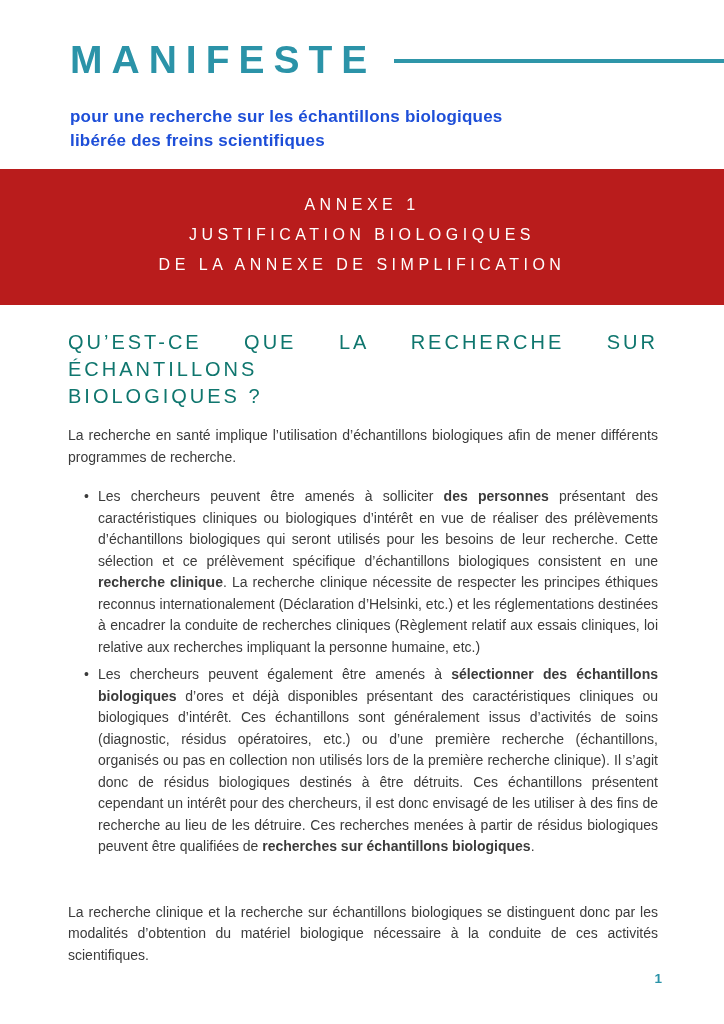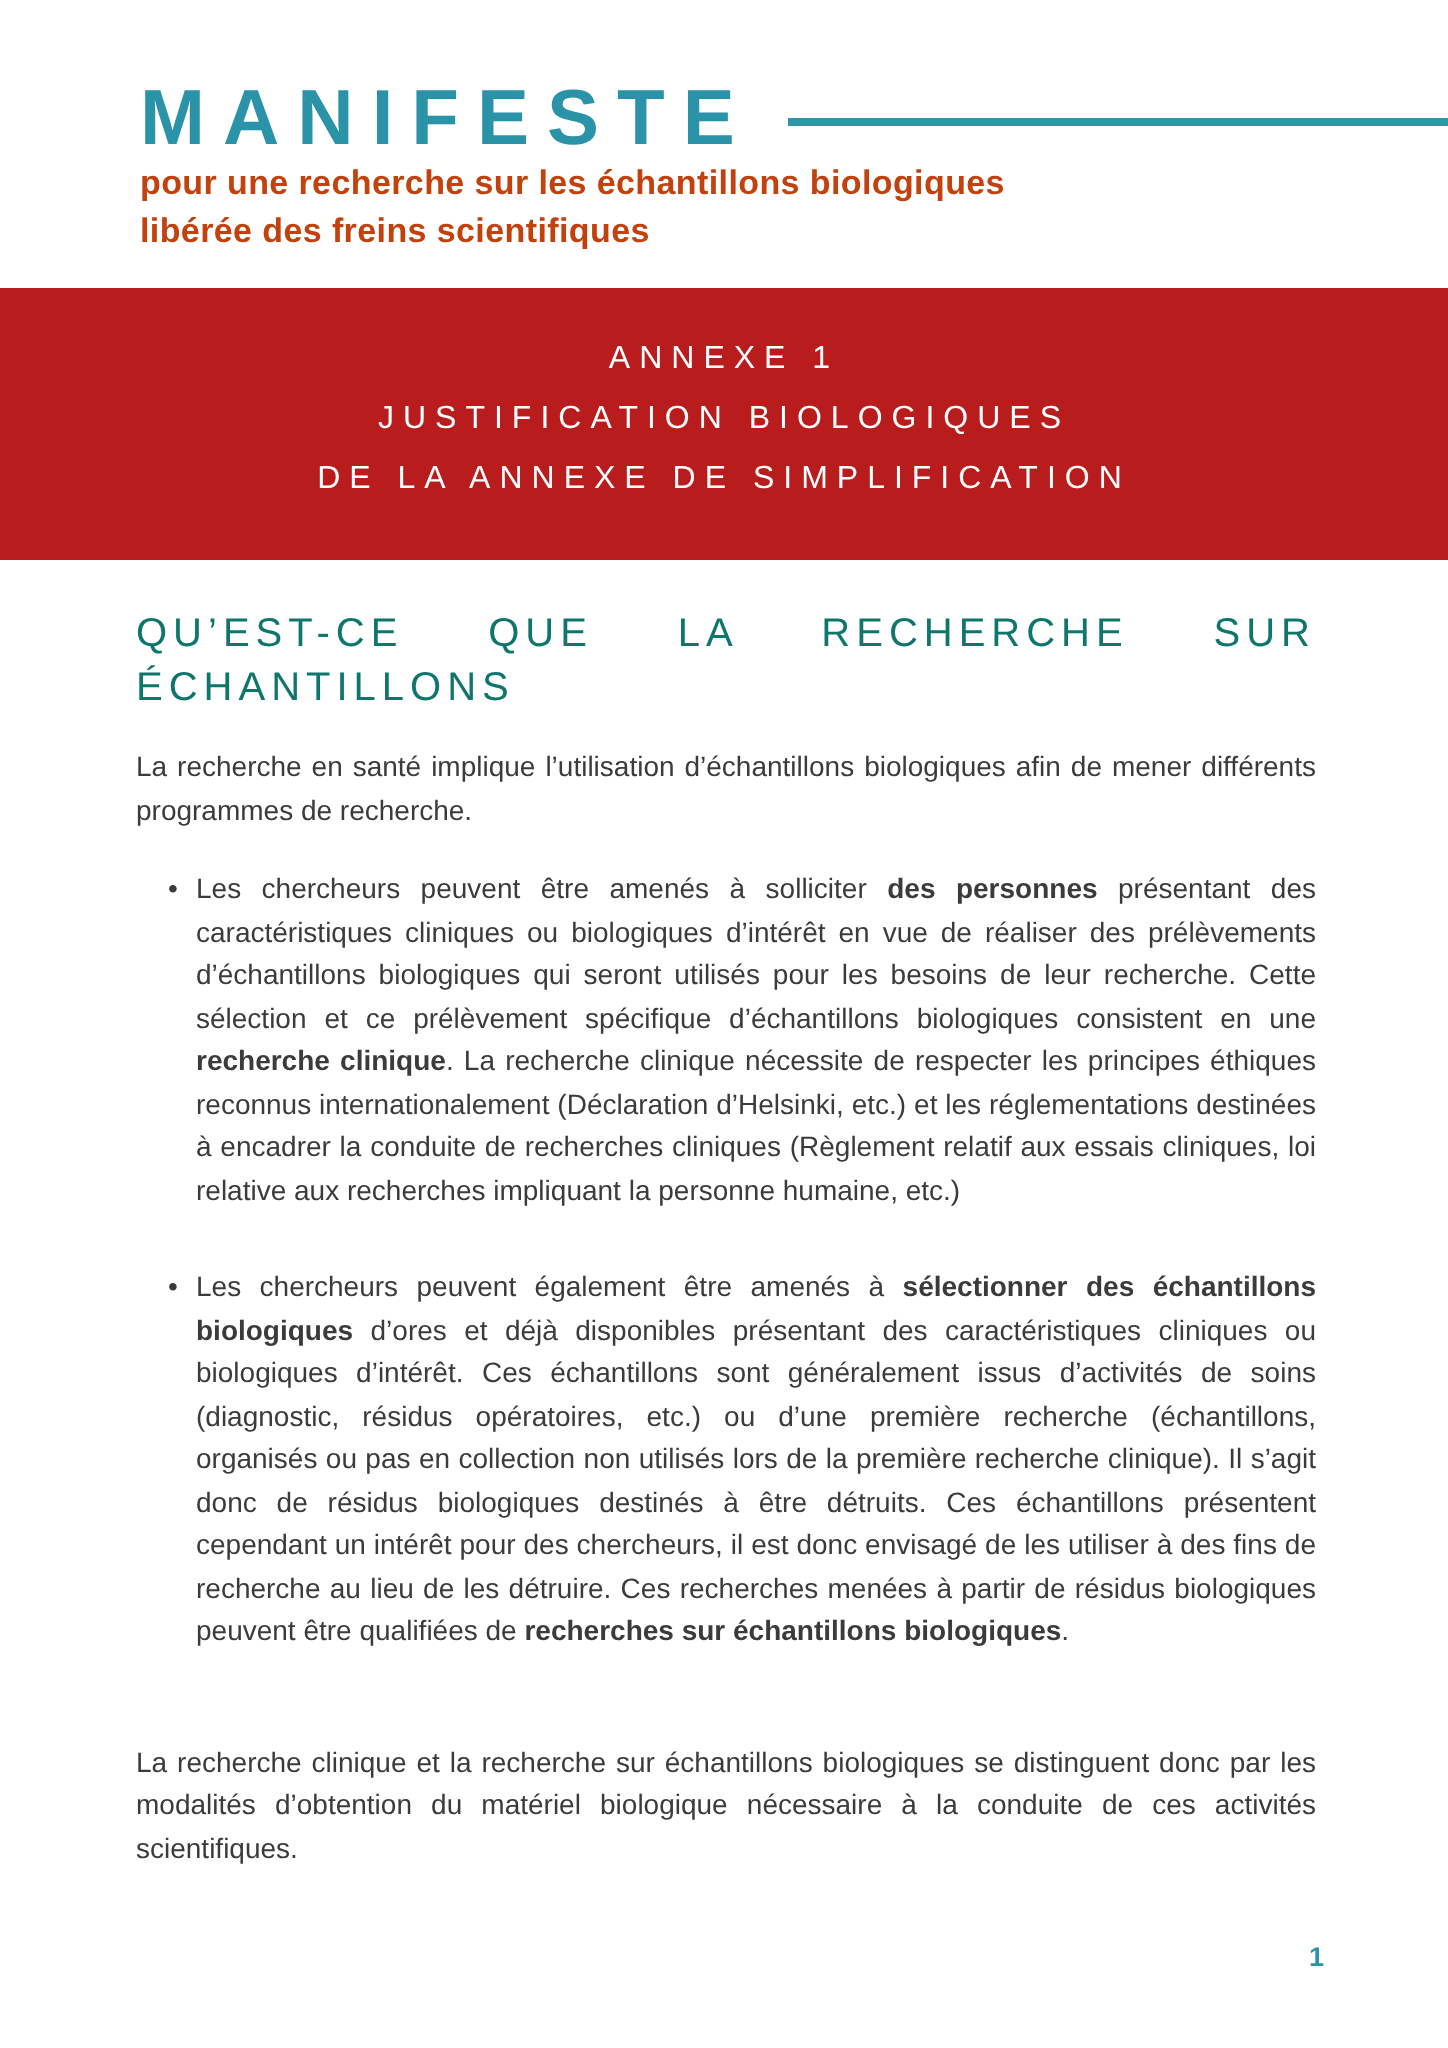--- a/index.html
+++ b/index.html
@@ -27,22 +27,22 @@
     white-space: nowrap;
   }
   .title-rule {
     flex: 1;
     height: 4px;
     background: #2f96a9;
     margin-left: 18px;
     margin-top: 2px;
   }
   .doc-subtitle {
-    margin-top: 1px;
-    color: #c2410c;
+    margin-top: 26px;
+    color: #1d4ed8;
     font-weight: bold;
     font-size: 17px;
     line-height: 24px;
     letter-spacing: 0.2px;
   }
 
   
   .banner {
     margin-top: 16px;
     background: #b91c1c;
@@ -85,21 +85,21 @@
   .bullet-list {
     margin: 18px 0 0;
     padding-left: 30px;
     list-style: none;
   }
   .bullet-item {
     position: relative;
     line-height: 21.5px;
     text-align: justify;
   }
-  .bullet-item + .bullet-item { margin-top: 27px; }
+  .bullet-item + .bullet-item { margin-top: 6px; }
   .bullet-item::before {
     content: "\2022";
     position: absolute;
     left: -14px;
     top: 0;
     color: #3b3b3b;
   }
 
   
   .page-number {
@@ -127,20 +127,21 @@
 
 <section class="banner">
   <div class="banner-line">ANNEXE 1</div>
   <div class="banner-line">JUSTIFICATION BIOLOGIQUES</div>
   <div class="banner-line">DE LA ANNEXE DE SIMPLIFICATION</div>
 </section>
 
 <main class="content">
   <h2 class="section-heading">
     <div class="heading-line-1">QU’EST-CE QUE LA RECHERCHE SUR ÉCHANTILLONS</div>
+    <div class="heading-line-2">BIOLOGIQUES ?</div>
   </h2>
 
   <p class="para"><span>La recherche en santé implique l’utilisation d’échantillons biologiques afin de mener différents programmes de recherche.</span></p>
 
 
   <ul class="bullet-list">
     <li class="bullet-item"><span>Les chercheurs peuvent être amenés à solliciter </span><span class="b">des personnes</span><span> présentant des caractéristiques cliniques ou biologiques d’intérêt en vue de réaliser des prélèvements d’échantillons biologiques qui seront utilisés pour les besoins de leur recherche. Cette sélection et ce prélèvement spécifique d’échantillons biologiques consistent en une </span><span class="b">recherche clinique</span><span>. La recherche clinique nécessite de respecter les principes éthiques reconnus internationalement (Déclaration d’Helsinki, etc.) et les réglementations destinées à encadrer la conduite de recherches cliniques (Règlement relatif aux essais cliniques, loi relative aux recherches impliquant la personne humaine, etc.)</span></li>
     <li class="bullet-item"><span>Les chercheurs peuvent également être amenés à </span><span class="b">sélectionner des échantillons biologiques</span><span> d’ores et déjà disponibles présentant des caractéristiques cliniques ou biologiques d’intérêt. Ces échantillons sont généralement issus d’activités de soins (diagnostic, résidus opératoires, etc.) ou d’une première recherche (échantillons, organisés ou pas en collection non utilisés lors de la première recherche clinique). Il s’agit donc de résidus biologiques destinés à être détruits. Ces échantillons présentent cependant un intérêt pour des chercheurs, il est donc envisagé de les utiliser à des fins de recherche au lieu de les détruire. Ces recherches menées à partir de résidus biologiques peuvent être qualifiées de </span><span class="b">recherches sur échantillons biologiques</span><span>.</span></li>
   </ul>
 

